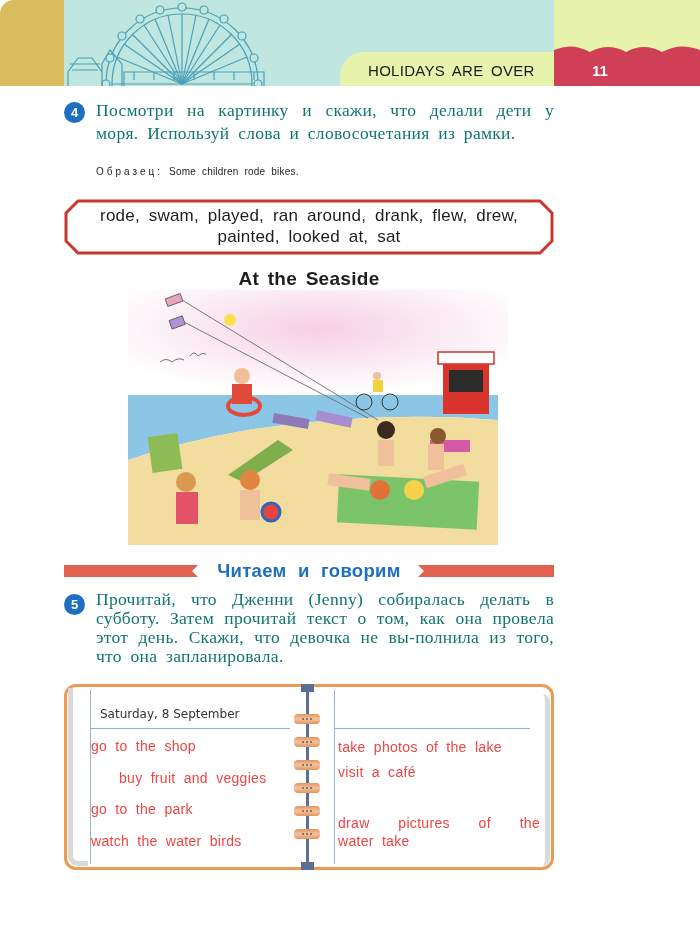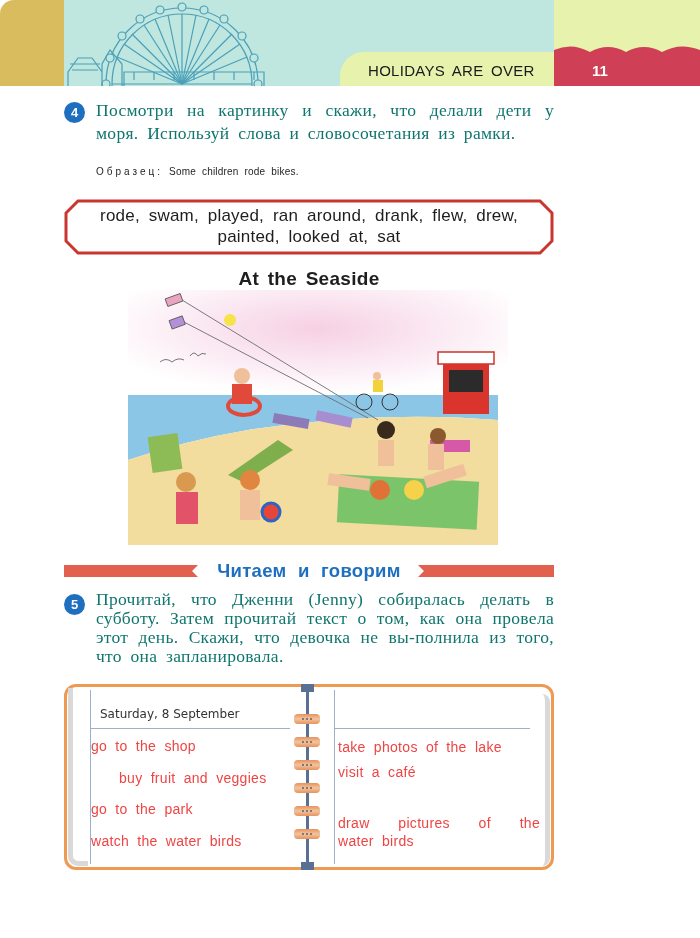--- a/index.html
+++ b/index.html
@@ -216,14 +216,14 @@
   <div class="ring" style="top:145px;"></div>
 
   <div class="diary-item" style="left:27px; top:54px;">go to the shop</div>
   <div class="diary-item" style="left:27px; top:86px;margin-left:28px;">buy fruit and veggies</div>
   <div class="diary-item" style="left:27px; top:117px;">go to the park</div>
   <div class="diary-item" style="left:27px; top:149px;">watch the water birds</div>
 
   <div class="diary-item right" style="left:274px; top:54px;">take photos of the lake</div>
   <div class="diary-item right" style="left:274px; top:79px;">visit a café</div>
   <div class="diary-item right" style="left:274px; top:130px; width:202px; text-align:justify; text-align-last:justify;">draw pictures of the</div>
-  <div class="diary-item right" style="left:274px; top:148px;">water birds</div>
+  <div class="diary-item right" style="left:274px; top:148px;">water take</div>
 </div>
 
 </body></html>

